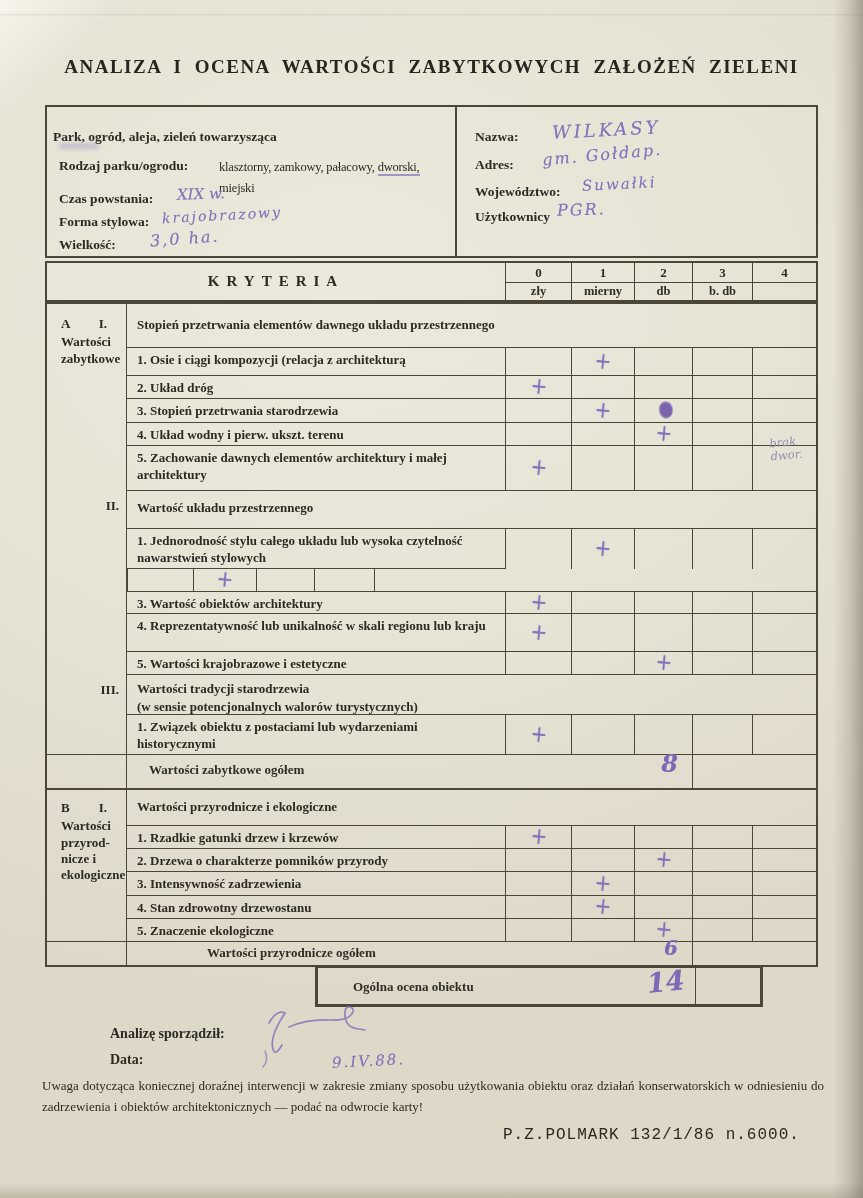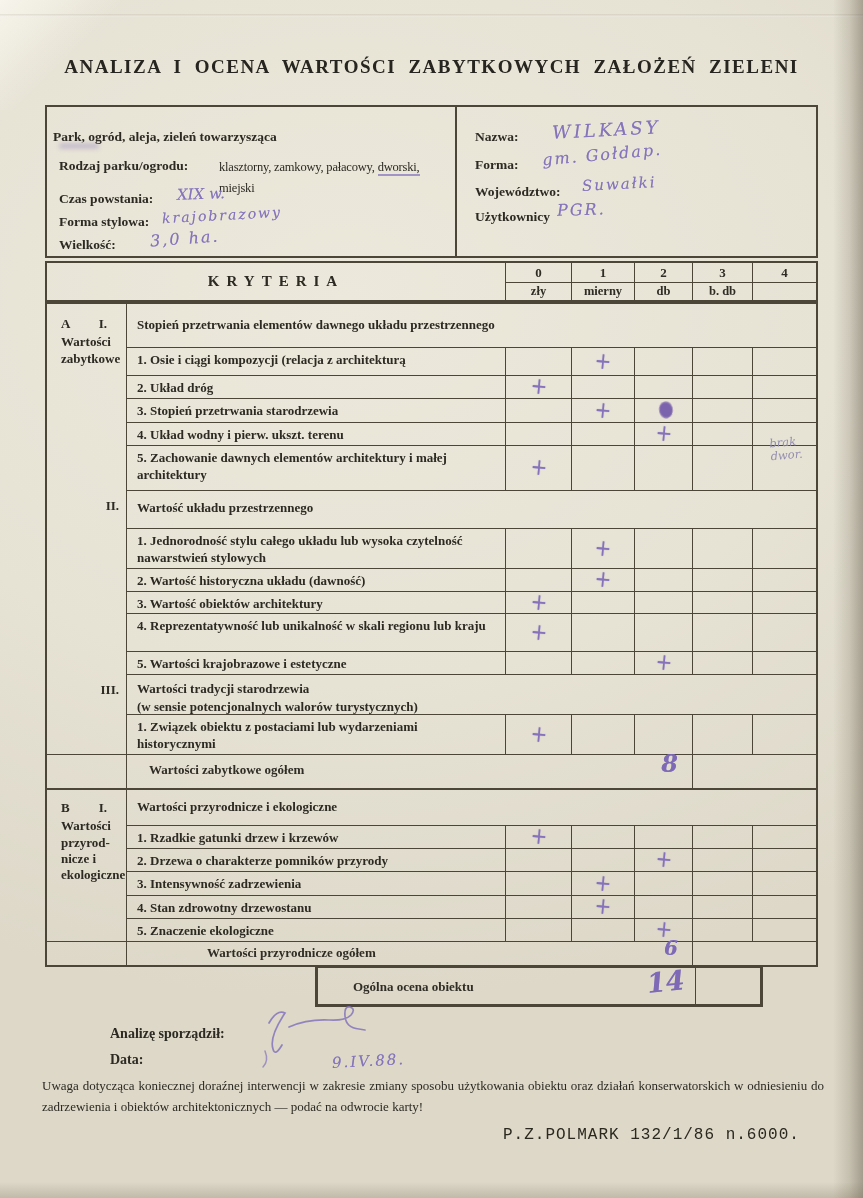--- a/index.html
+++ b/index.html
@@ -104,21 +104,21 @@
       <div class="lbl pos" style="left:12px;top:84px">Czas powstania:</div>
       <div class="hw pos" style="left:130px;top:78px;font-size:15px;transform:rotate(-2deg)">XIX w.</div>
       <div class="lbl pos" style="left:12px;top:107px">Forma stylowa:</div>
       <div class="hw pos" style="left:115px;top:100px;font-size:14px;letter-spacing:2px;transform:rotate(-3deg)">krajobrazowy</div>
       <div class="lbl pos" style="left:12px;top:130px">Wielkość:</div>
       <div class="hw pos" style="left:103px;top:122px;font-size:16px;letter-spacing:2px;transform:rotate(-4deg)">3,0 ha.</div>
     </div>
     <div class="info-right">
       <div class="lbl pos" style="left:18px;top:22px">Nazwa:</div>
       <div class="hw hw-big pos" style="left:95px;top:12px;transform:rotate(-3deg)">WILKASY</div>
-      <div class="lbl pos" style="left:18px;top:50px">Forma:</div>
+      <div class="lbl pos" style="left:18px;top:50px">Adres:</div>
       <div class="hw pos" style="left:85px;top:38px;font-size:16px;letter-spacing:2px;transform:rotate(-5deg)">gm. Gołdap.</div>
       <div class="lbl pos" style="left:18px;top:77px">Województwo:</div>
       <div class="hw pos" style="left:125px;top:68px;font-size:15px;letter-spacing:2px;transform:rotate(-3deg)">Suwałki</div>
       <div class="lbl pos" style="left:18px;top:102px">Użytkownicy</div>
       <div class="hw pos" style="left:100px;top:93px;font-size:16px;letter-spacing:2px;transform:rotate(-2deg)">PGR.</div>
     </div>
   </div>
 
   <div id="kry-box" class="box">
     <div class="kry-label">KRYTERIA</div>
@@ -239,21 +239,20 @@
           <div class="rc">
             <span class="xmark">+</span>
           </div>
           <div class="rc"></div>
           <div class="rc"></div>
           <div class="rc"></div>
         </div>
     </div>
     <div class="trow rt" style="height:23px">
       <div class="cL"></div>
-      <div class="cT">2. Wartość historyczna układu (dawność)</div>
       <div class="cS">
           <div class="rc"></div>
           <div class="rc">
             <span class="xmark">+</span>
           </div>
           <div class="rc"></div>
           <div class="rc"></div>
           <div class="rc"></div>
         </div>
     </div>

